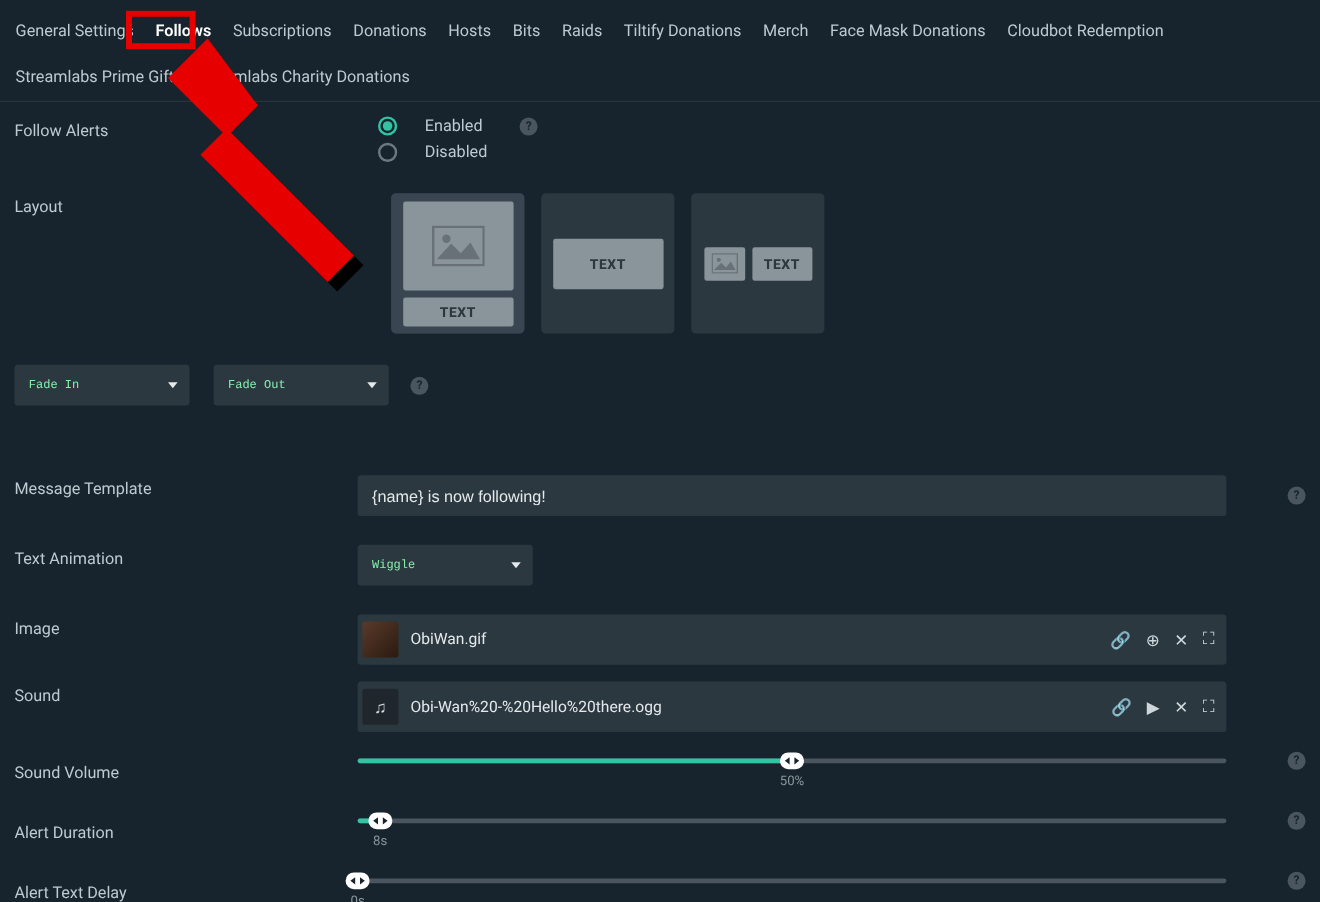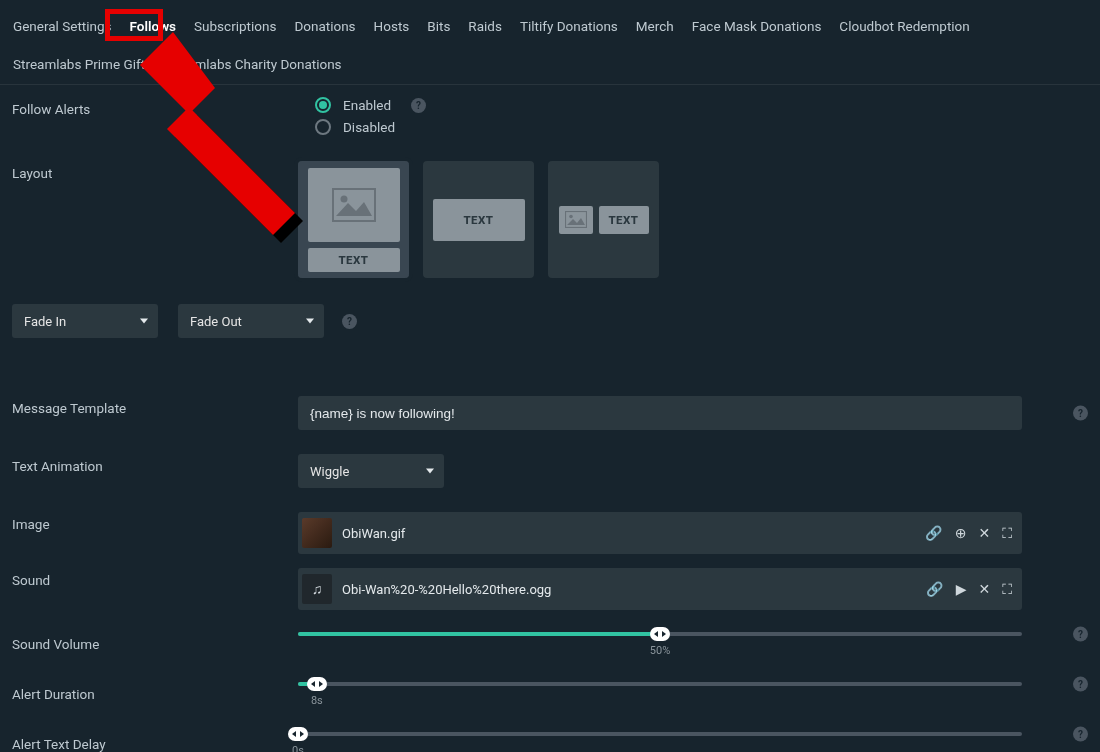--- a/index.html
+++ b/index.html
@@ -45,21 +45,21 @@
   }
   .ctrl-col {
     flex: 1;
     display: flex;
     align-items: center;
     flex-wrap: wrap;
     gap: 6px;
     position: relative;
   }
   .radio-group { display: flex; flex-direction: column; gap: 6px; }
-  .radio-item { display: flex; align-items: center; gap: 12px; cursor: pointer; padding-left: 17px; }
+  .radio-item { display: flex; align-items: center; gap: 23px; cursor: pointer; padding-left: 17px; }
   .radio-outer {
     width: 16px; height: 16px; border-radius: 50%;
     border: 2px solid #6d7880; display: inline-flex;
     align-items: center; justify-content: center;
   }
   .radio-outer.selected { border-color: #31c3a2; }
   .radio-inner { width: 8px; height: 8px; border-radius: 50%; background: #31c3a2; }
   .help-dot {
     width: 15px; height: 15px; border-radius: 50%;
     background: #4a5560; color: #17242d;
@@ -92,26 +92,27 @@
   .thumb-img svg { opacity: 0.7; }
   .thumb-text {
     width: 92px; height: 24px; background: #8a949b;
     color: #2b383f; font-size: 11.5px; font-weight: 800;
     display: flex; align-items: center; justify-content: center;
     border-radius: 2px; letter-spacing: 0.5px;
   }
   .thumb-text.half { width: 50px; height: 28px; }
   .layout-row-inline { display: flex; gap: 6px; }
   .dropdown {
-    background: #2b383f; color: #e5e5e5;
+    background: #2b383f; color: #86efac;
     border: none; border-radius: 3px;
     height: 34px; padding: 0 30px 0 12px;
-    font-size: 13px; cursor: pointer;
+    font-size: 10px; cursor: pointer;
     position: relative; display: inline-flex; align-items: center;
     width: 146px;
+    font-family: Liberation Mono, monospace;
   }
   .dropdown .caret {
     position: absolute; right: 10px; top: 50%;
     transform: translateY(-50%);
     width: 0; height: 0;
     border-left: 4px solid transparent;
     border-right: 4px solid transparent;
     border-top: 5px solid #e4e9ec;
   }
   .text-input {
@@ -217,21 +218,21 @@
           <span class="help-dot">?</span>
         </div>
         <div class="radio-item">
           <span class="radio-outer"></span>
           <span>Disabled</span>
         </div>
       </div>
     </div>
   </div>
 
-  <div class="row" style="margin-bottom:26px;">
+  <div class="row" style="margin-bottom:26px;gap:28px;">
     <div class="label-col">Layout</div>
     <div class="ctrl-col">
       <div class="layout-cards">
         <div class="layout-card selected">
           <div class="thumb-img big">
             <svg width="44" height="34" viewBox="0 0 44 34">
                 <rect x="1" y="1" width="42" height="32" fill="none" stroke="#5a636a" stroke-width="2"></rect>
                 <circle cx="12" cy="11" r="3.5" fill="#5a636a"></circle>
                 <path d="M4 28 L16 15 L24 23 L32 14 L40 28 Z" fill="#5a636a"></path>
               </svg>

